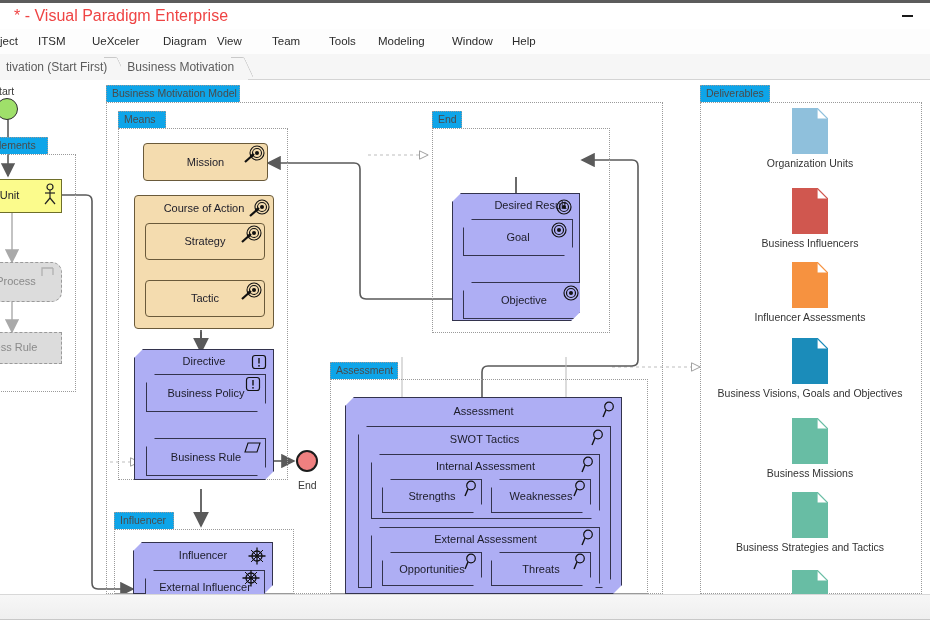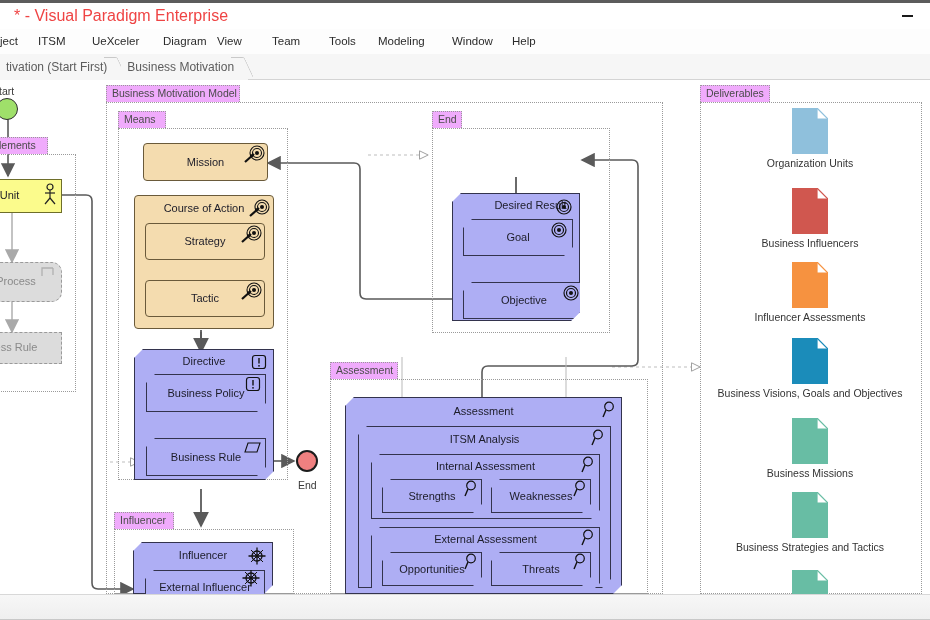--- a/index.html
+++ b/index.html
@@ -61,21 +61,21 @@
     background:linear-gradient(#f7f7f7,#efefef);
     border-top:1px solid #d8d8d8; border-bottom:1px solid #c8c8c8;
   }
 
   
   .pkg {            
     position:absolute; border:1px dotted #9a9a9a; background:transparent;
   }
   .pkg-tab {
     position:absolute; border:1px dotted #9a9a9a; border-bottom:none;
-    background:#f0abfc; height:17px; line-height:15px;
+    background:#0ea5e9; height:17px; line-height:15px;
     font-size:10.5px; color:#4a4a4a; padding:0 5px; white-space:nowrap;
   }
 
   .node {
     position:absolute; border:1px solid #3c3c50; background:#aeaef4;
     color:#1c1c28; font-size:11px; text-align:center;
   }
   .node .lbl {
     position:absolute; left:0; right:0; white-space:nowrap;
     overflow:hidden; text-overflow:ellipsis;
@@ -364,21 +364,21 @@
     <div class="pkg" style="left:330px; top:299px; width:318px; height:215px;"></div>
 
     <div class="node purple octo" style="left:345px; top:317px; width:277px; height:197px;">
       <span class="lbl" style="top:7px;">Assessment</span>
       <svg width="16" height="18" style="position:absolute; right:5px; top:3px;">
         <circle cx="9" cy="5.5" r="4.3" fill="none" stroke="#111" stroke-width="1.2"></circle>
         <line x1="6" y1="9" x2="3" y2="16" stroke="#111" stroke-width="1.4"></line>
       </svg>
 
       <div class="node purple octo" style="left:12px; top:28px; width:253px; height:162px;">
-        <span class="lbl" style="top:6px;">ITSM Analysis</span>
+        <span class="lbl" style="top:6px;">SWOT Tactics</span>
         <svg width="16" height="18" style="position:absolute; right:5px; top:2px;">
           <circle cx="9" cy="5.5" r="4.3" fill="#aeaef4" stroke="#111" stroke-width="1.2"></circle>
           <line x1="6" y1="9" x2="3" y2="16" stroke="#111" stroke-width="1.4"></line>
         </svg>
 
         <div class="node purple octo" style="left:12px; top:27px; width:229px; height:65px;">
           <span class="lbl" style="top:5px;">Internal Assessment</span>
           <svg width="16" height="18" style="position:absolute; right:4px; top:1px;">
             <circle cx="9" cy="5.5" r="4.3" fill="#aeaef4" stroke="#111" stroke-width="1.2"></circle>
             <line x1="6" y1="9" x2="3" y2="16" stroke="#111" stroke-width="1.4"></line>

